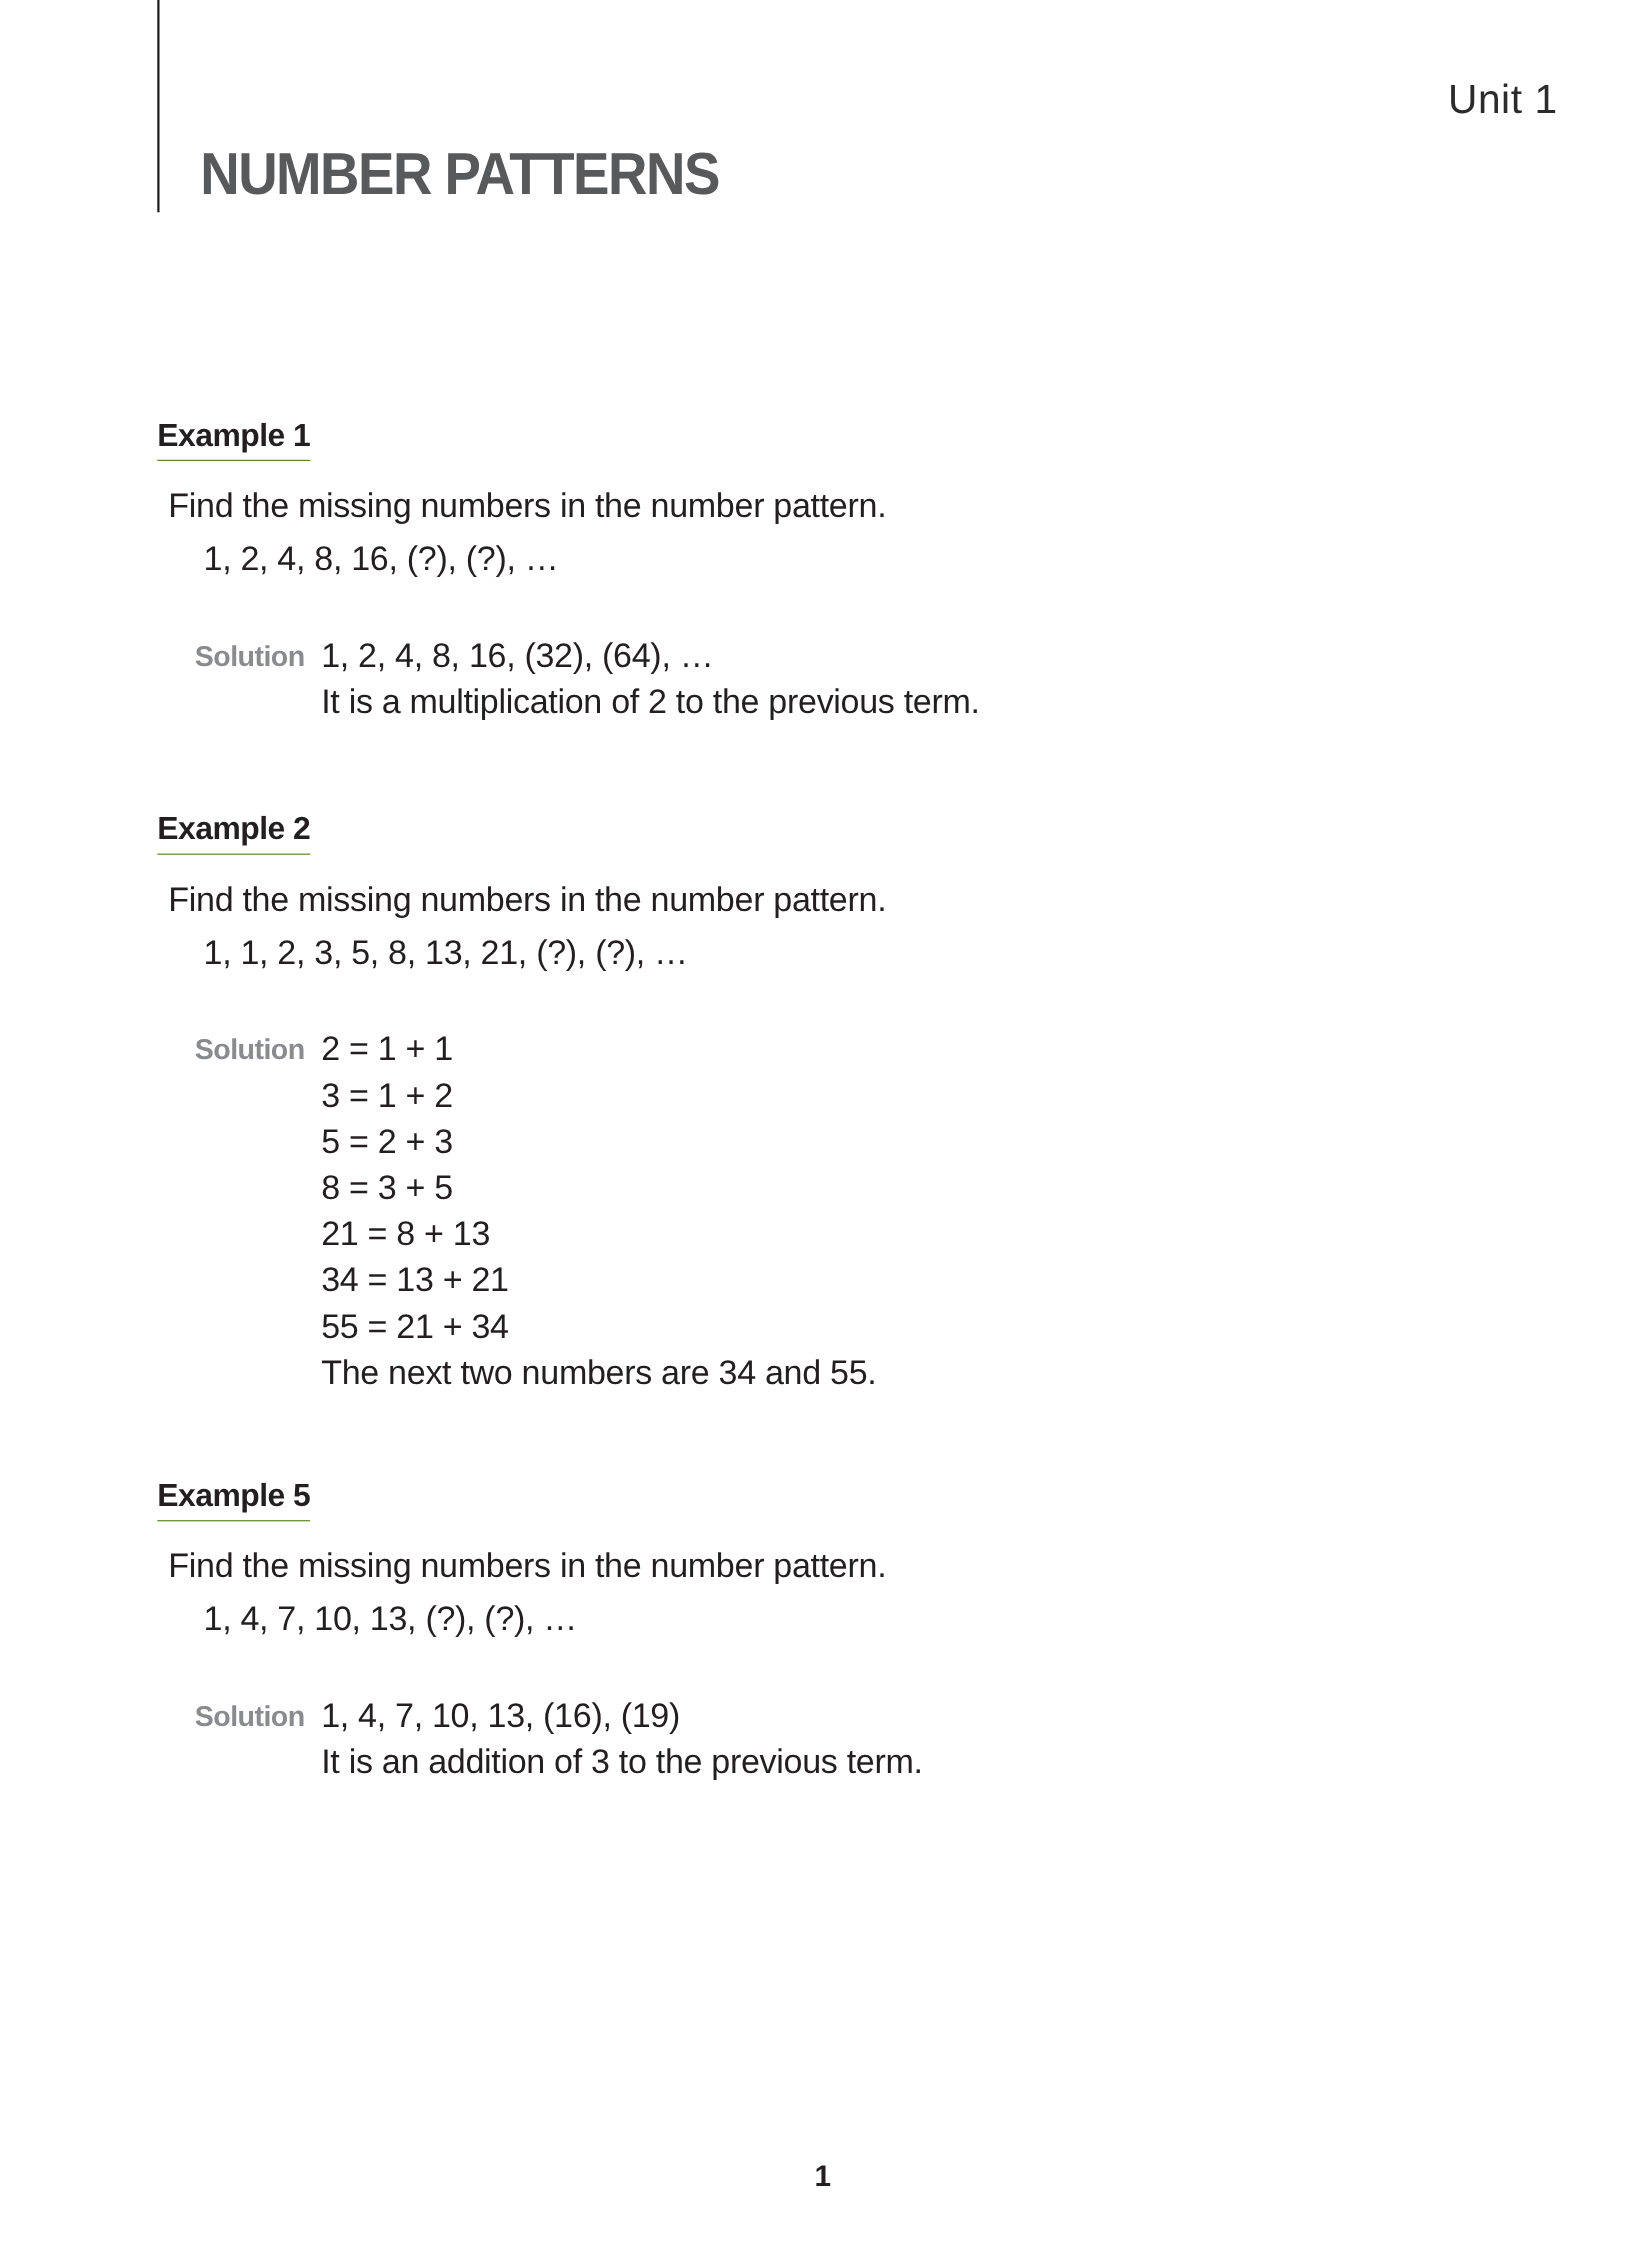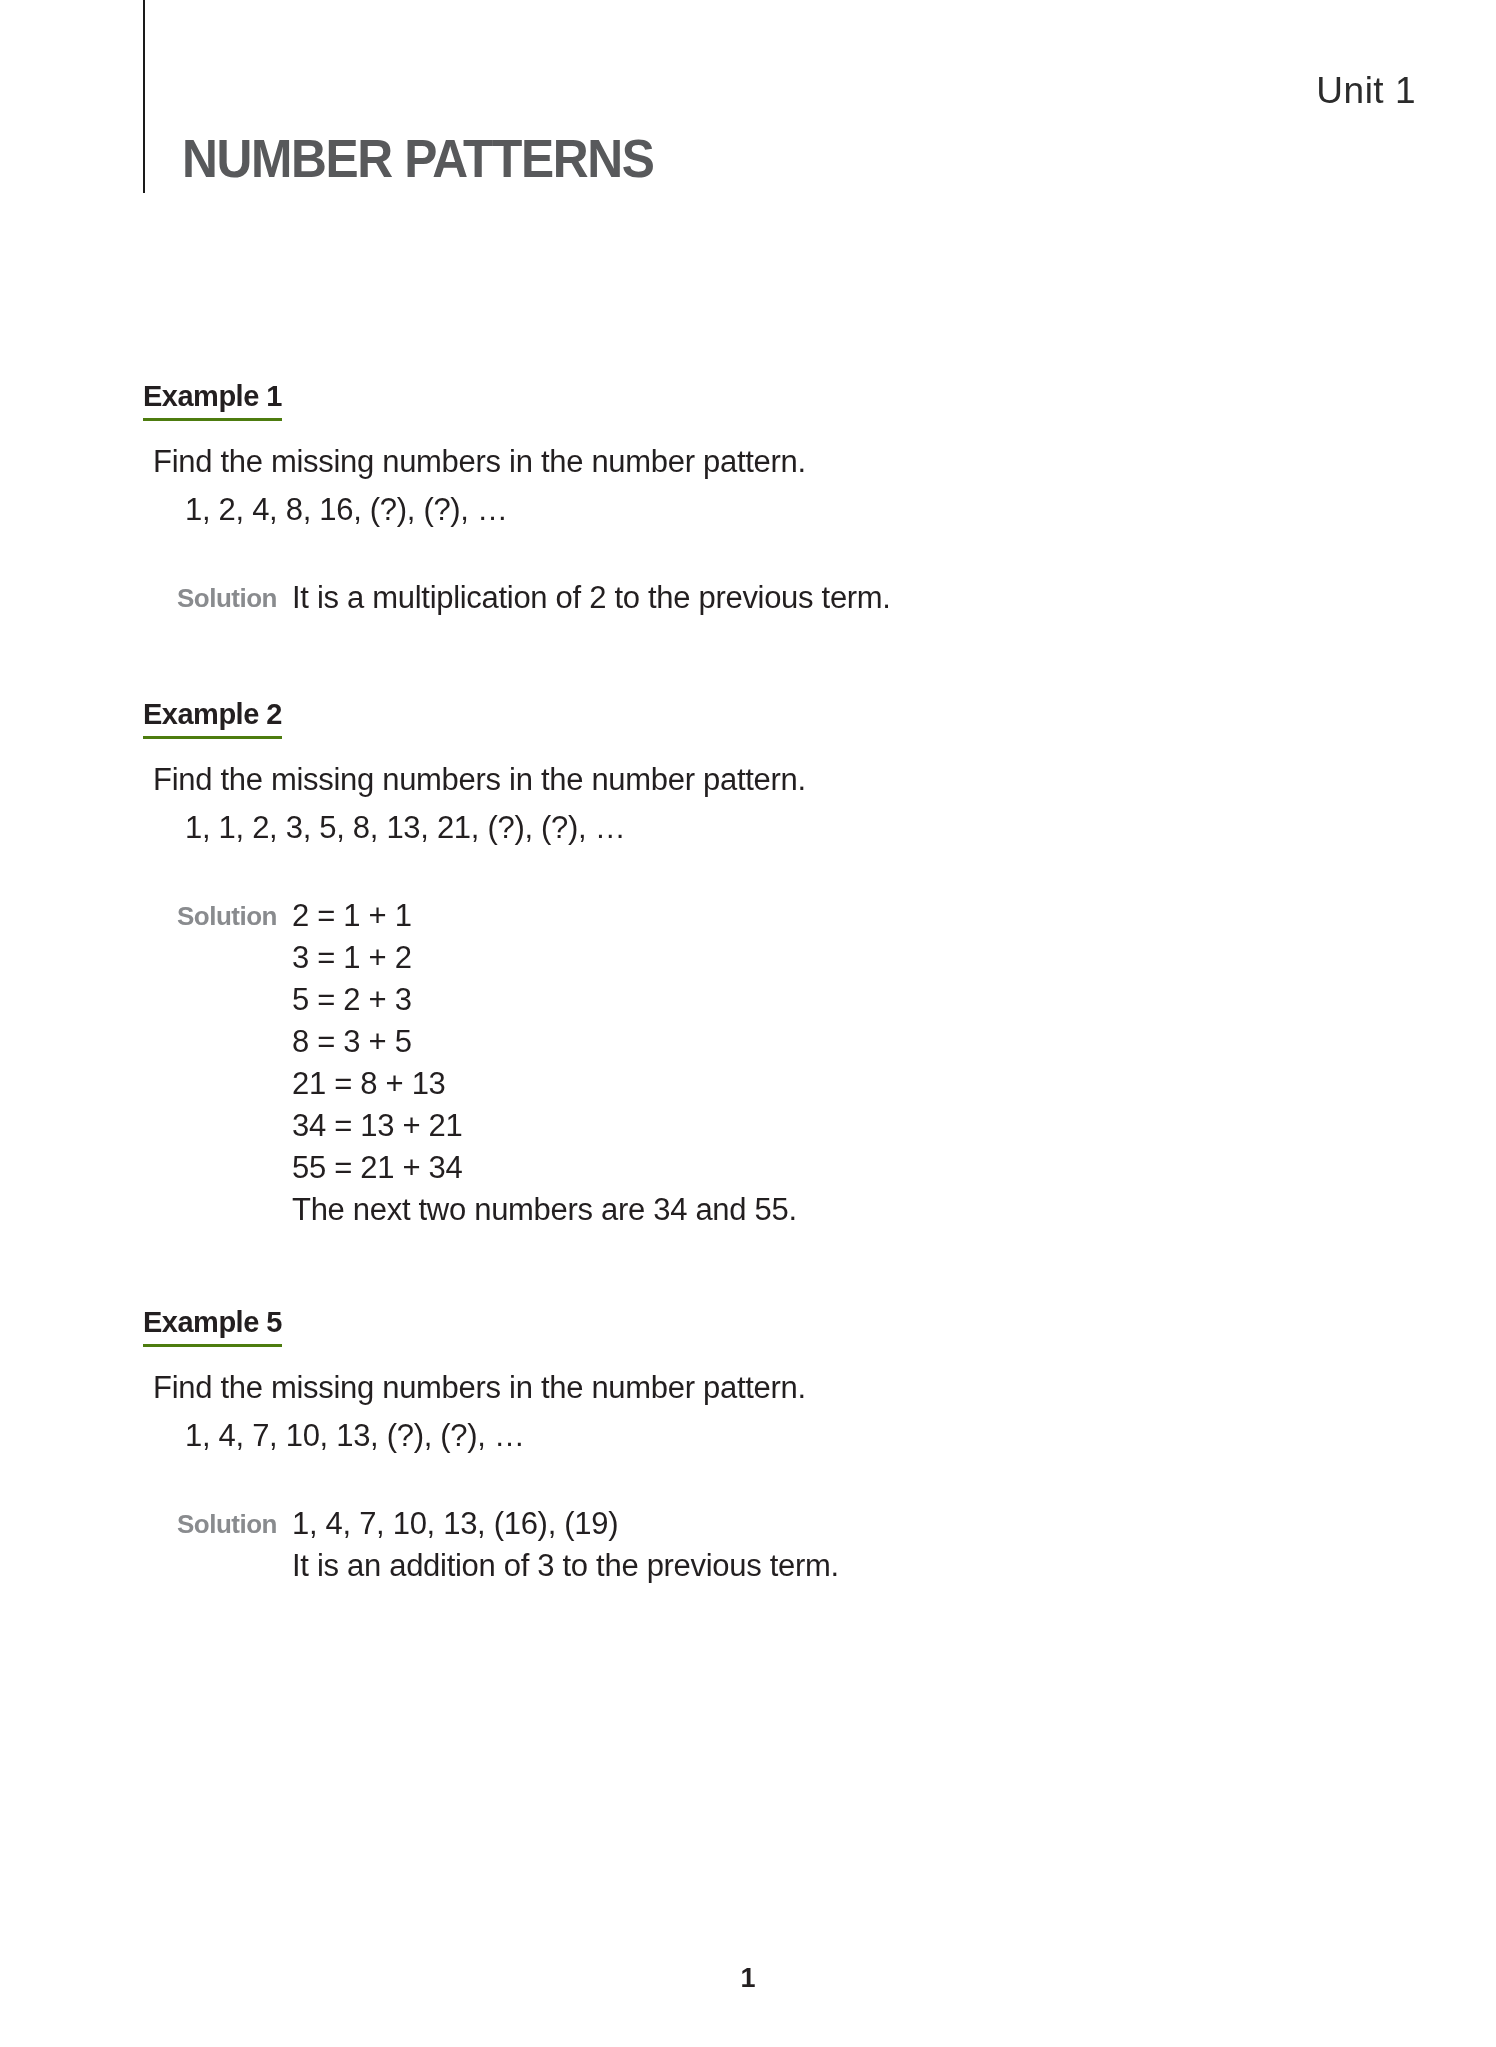--- a/index.html
+++ b/index.html
@@ -57,21 +57,21 @@
   .example-1 { margin-top: 196px; }
   .example-2 { margin-top: 80px; }
   .example-3 { margin-top: 76px; }
   .example-heading {
     display: inline-block;
     font-size: 29px;
     line-height: 1.1;
     font-weight: 700;
     color: #231f20;
     letter-spacing: -0.5px;
-    border-bottom: 3px solid #4d7c0f;
+    border-bottom: 1px solid #4d7c0f;
     padding-bottom: 5px;
   }
   .problem {
     margin-top: 20px;
     font-size: 31px;
     line-height: 42px;
     letter-spacing: -0.3px;
     margin-left: 10px;
   }
   .sequence {
@@ -124,20 +124,21 @@
     <div class="unit-label">Unit 1</div>
     <h1 class="page-title">NUMBER PATTERNS</h1>
 
     <section class="example example-1">
       <span class="example-heading">Example 1</span>
       <p class="problem">Find the missing numbers in the number pattern.</p>
       <p class="sequence">1, 2, 4, 8, 16, (?), (?), …</p>
       <div class="solution-row">
         <span class="solution-label">Solution</span>
         <div class="solution-content">
+          <p>1, 2, 4, 8, 16, (32), (64), …</p>
           <p>It is a multiplication of 2 to the previous term.</p>
         </div>
       </div>
     </section>
 
     <section class="example example-2">
       <span class="example-heading">Example 2</span>
       <p class="problem">Find the missing numbers in the number pattern.</p>
       <p class="sequence">1, 1, 2, 3, 5, 8, 13, 21, (?), (?), …</p>
       <div class="solution-row">

